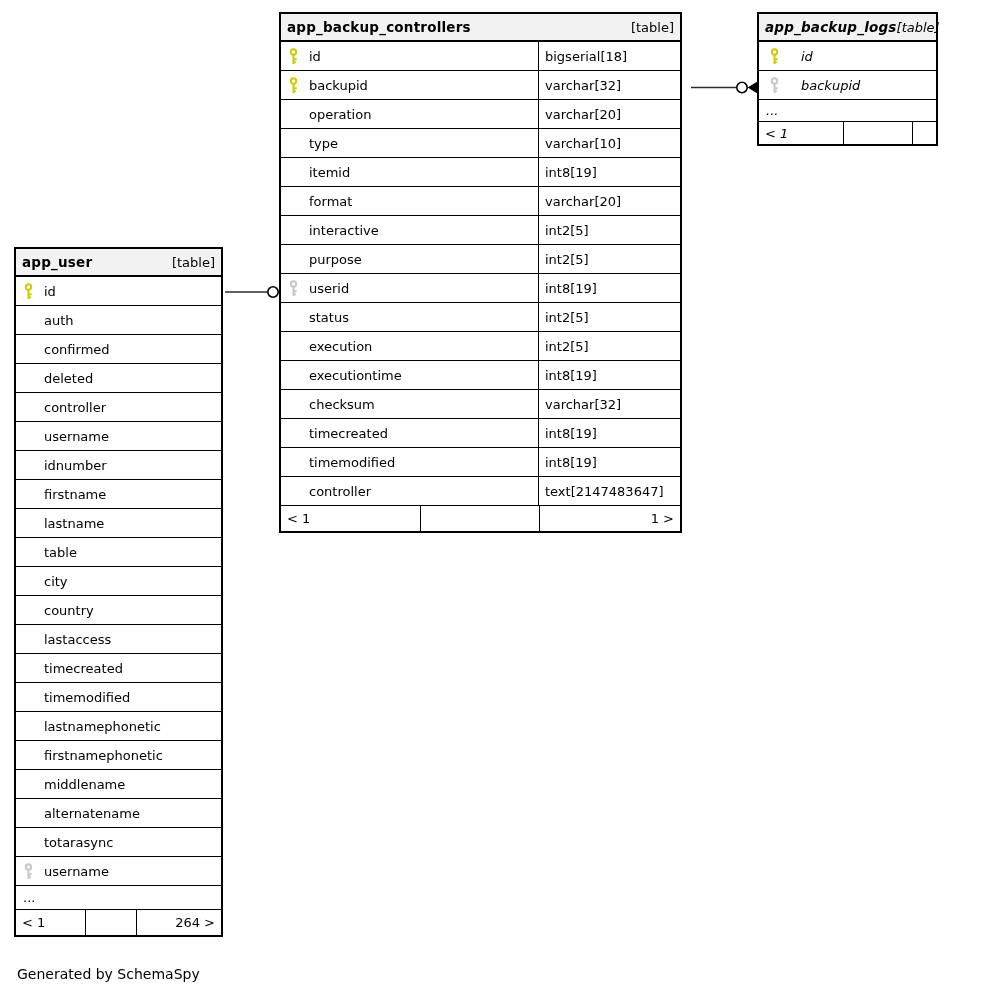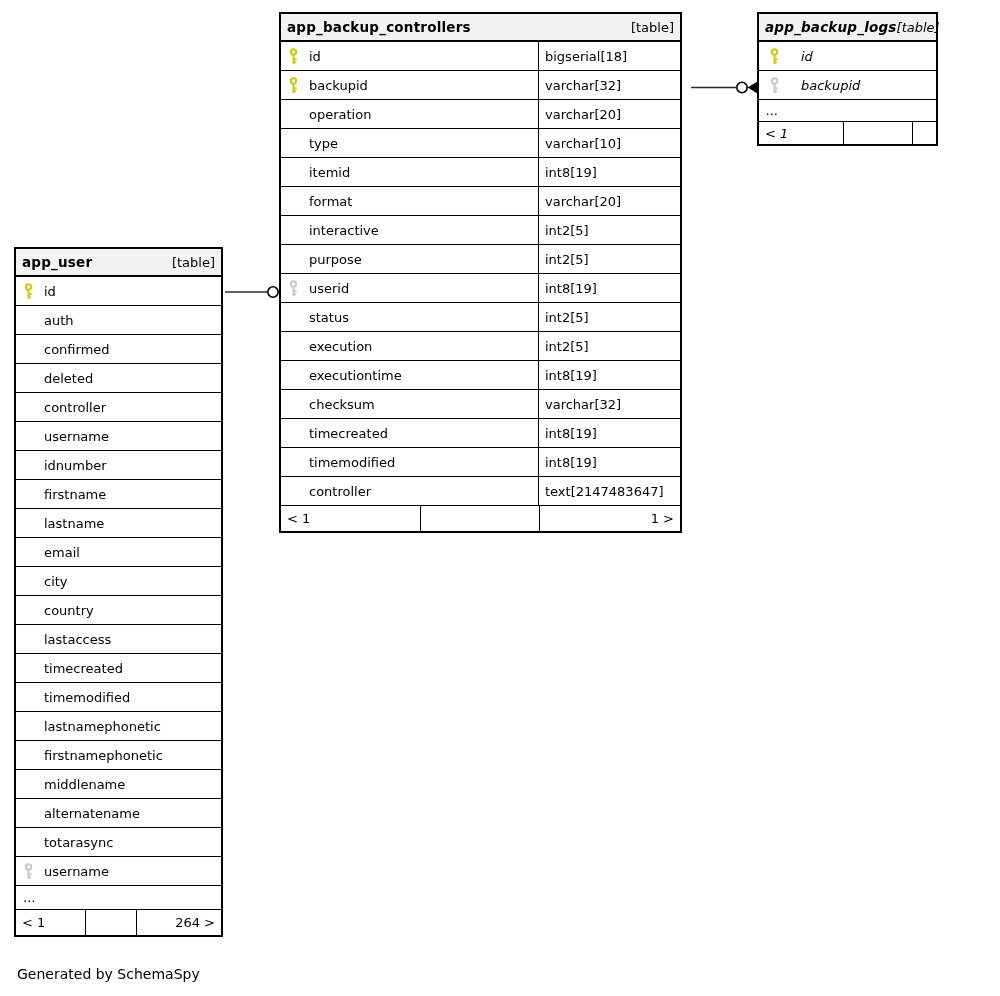--- a/index.html
+++ b/index.html
@@ -92,21 +92,21 @@
         <div class="tbl-row">
           <span class="key-slot"></span>
           <span class="col-name">firstname</span>
         </div>
         <div class="tbl-row">
           <span class="key-slot"></span>
           <span class="col-name">lastname</span>
         </div>
         <div class="tbl-row">
           <span class="key-slot"></span>
-          <span class="col-name">email</span>
+          <span class="col-name">table</span>
         </div>
         <div class="tbl-row">
           <span class="key-slot"></span>
           <span class="col-name">city</span>
         </div>
         <div class="tbl-row">
           <span class="key-slot"></span>
           <span class="col-name">country</span>
         </div>
         <div class="tbl-row">

